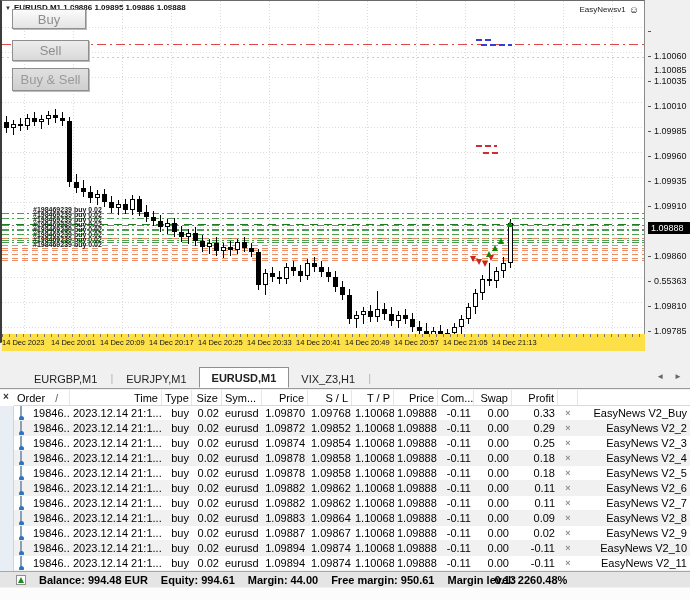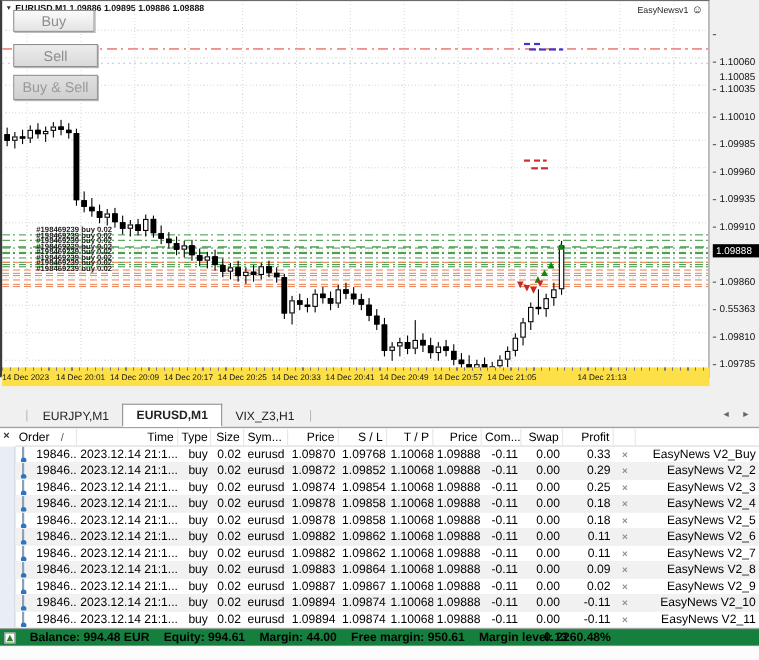--- a/index.html
+++ b/index.html
@@ -75,23 +75,23 @@
   .sortg { color:#555; margin-left:10px; font-size:10px; }
   .t-row { display:grid; grid-template-columns:16px 40px 92px 30px 30px 40px 46px 44px 42px 44px 36px 38px 46px 20px 1fr;
            height:15px; line-height:15px; font-size:11px; color:#000; border-bottom:1px solid #f0f0f0; }
   .t-row:nth-child(even) { background:#f1f1f1; }
   .t-row > div { padding:0 3px; overflow:hidden; white-space:nowrap; }
   .c-r { text-align:right; } .c-l { text-align:left; }
   .ordicon { position:relative; width:9px; height:11px; margin:2px 0 0 3px; background:#fff; border:1px solid #8aa0b8; }
   .ordicon::after { content:""; position:absolute; left:-2px; bottom:-2px; width:5px; height:5px; border-radius:50%; background:#2f74c0; }
   .xclose { color:#8f8f8f; font-size:9px; font-weight:bold; text-align:center; }
 
-  #balance-bar { position:absolute; left:0; top:181px; width:690px; height:16px; background:#15803d;
+  #balance-bar { position:absolute; left:0; top:181px; width:690px; height:16px; background:#e5e5e5;
                  border-top:1px solid #a8a8a8; display:flex; align-items:center; gap:13px;
-                 font-size:11px; font-weight:bold; color:#000; padding-left:4px; }
+                 font-size:11px; font-weight:bold; color:#000; padding-left:16px; }
   #balance-icon { width:10px; height:10px; background:#fff; border:1px solid #8f8f8f; position:relative; flex:0 0 auto; }
   #balance-icon::after { content:""; position:absolute; left:1px; top:1px; width:0; height:0;
                  border-left:3px solid transparent; border-right:3px solid transparent; border-bottom:6px solid #1e8a1e; }
   #total-profit { position:absolute; left:472px; width:44px; text-align:right; font-weight:bold; }
   #panel-footer { position:absolute; left:0; top:198px; width:690px; height:12px; background:#fcfcfc; }
 </style>
 </head>
 <body>
 
 <div id="screen">
@@ -358,25 +358,26 @@
   <div class="tlabel" style="left: 0px;">14 Dec 2023</div>
       <div class="tlabel" style="left: 49px;">14 Dec 20:01</div>
       <div class="tlabel" style="left: 98px;">14 Dec 20:09</div>
       <div class="tlabel" style="left: 147px;">14 Dec 20:17</div>
       <div class="tlabel" style="left: 196px;">14 Dec 20:25</div>
       <div class="tlabel" style="left: 245px;">14 Dec 20:33</div>
       <div class="tlabel" style="left: 294px;">14 Dec 20:41</div>
       <div class="tlabel" style="left: 343px;">14 Dec 20:49</div>
       <div class="tlabel" style="left: 392px;">14 Dec 20:57</div>
       <div class="tlabel" style="left: 441px;">14 Dec 21:05</div>
-      <div class="tlabel" style="left: 490px; margin-left: 33px;">14 Dec 21:13</div>
+      <div class="tlabel" style="left: 490px;">14 Dec 21:13</div>
     </div>
 
   <div id="tabbar">
     <div id="tabs-holder" style="display:flex;align-items:flex-end;height:100%;">
+        <div class="tab">EURGBP,M1</div>
         <div class="tabsep" style="padding: 0px 1px;">|</div>
         <div class="tab">EURJPY,M1</div>
         <div class="tab active">EURUSD,M1</div>
         <div class="tab">VIX_Z3,H1</div>
         <div class="tabsep" style="padding: 0px 1px;">|</div>
       </div>
     <div id="tab-arrows">
       <span>◄</span>
       <span>►</span>
     </div>

